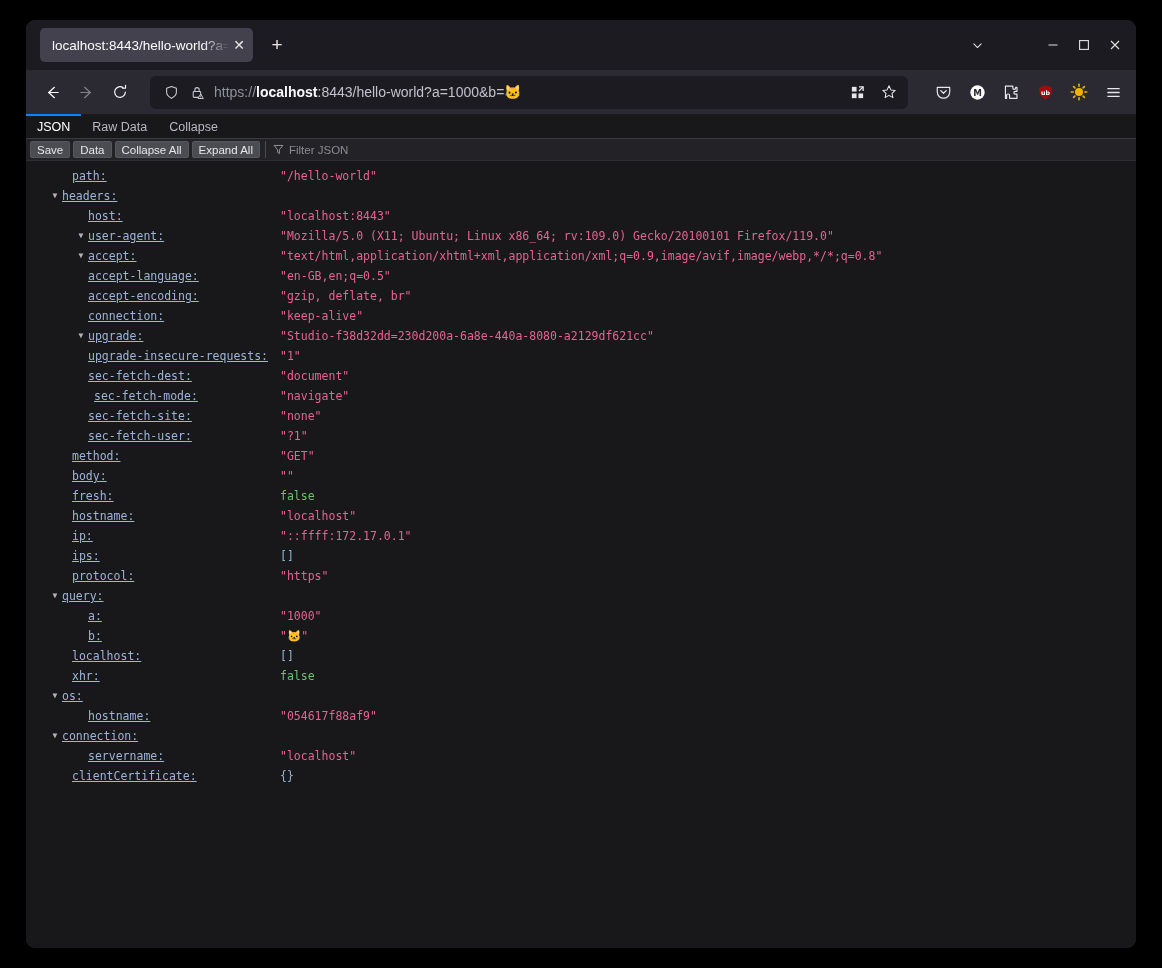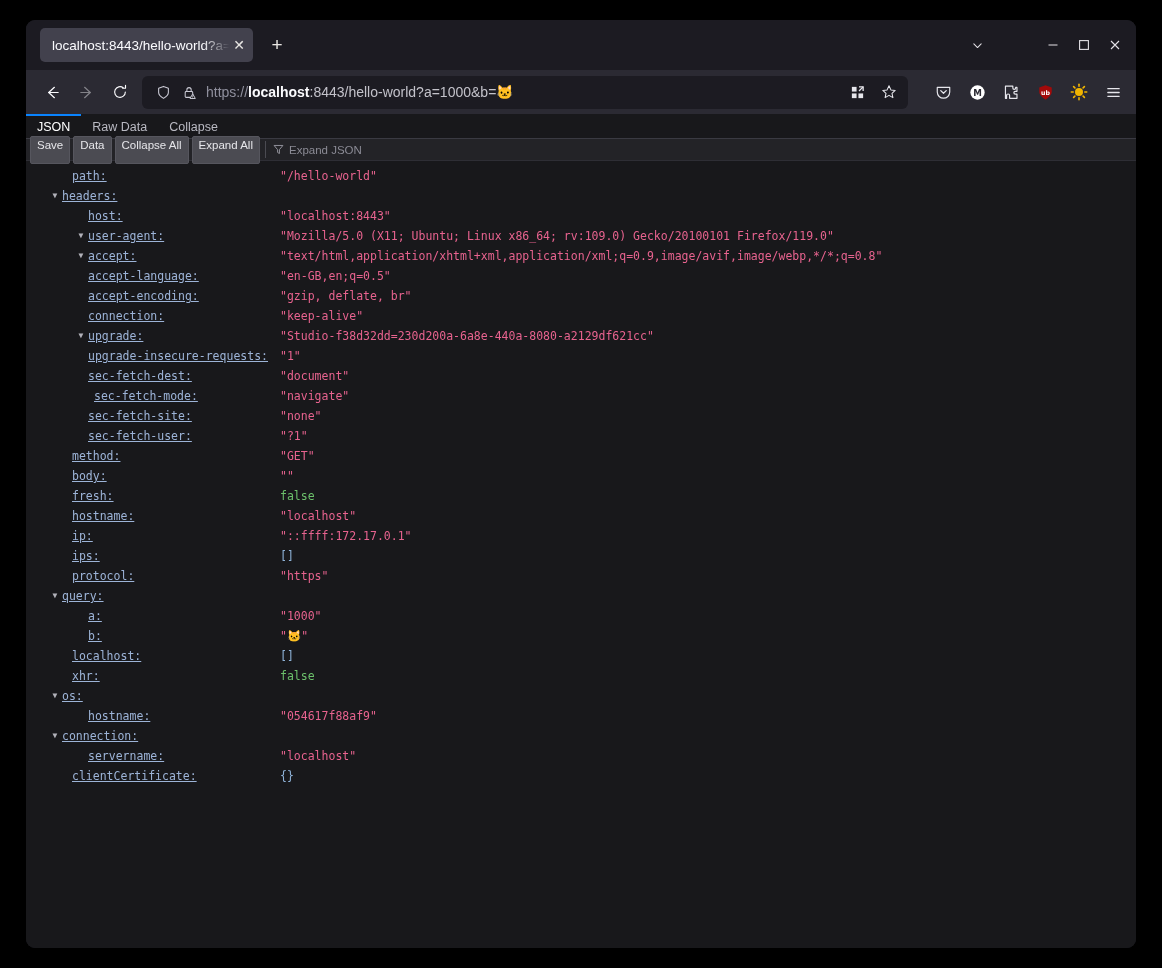--- a/index.html
+++ b/index.html
@@ -103,21 +103,21 @@
   .navbtn.disabled { opacity: .42; }
 
   .urlbar {
     flex: 1;
     height: 33px;
     background: #1c1b22;
     border-radius: 6px;
     display: flex;
     align-items: center;
     padding: 0 4px 0 8px;
-    margin: 0 6px 0 4px;
+    margin: 0 6px 0 12px;
     min-width: 0;
   }
   .url-ico {
     width: 26px; height: 26px;
     display: flex; align-items: center; justify-content: center;
     flex-shrink: 0;
   }
   .url-text {
     flex: 1;
     font-size: 14px;
@@ -172,21 +172,21 @@
     height: 22px;
     background: #232327;
     display: flex;
     align-items: center;
     gap: 3px;
     padding: 0 4px;
     flex-shrink: 0;
     border-bottom: 1px solid #2e2e35;
   }
   .jbtn {
-    height: 28px;
+    height: 17px;
     padding: 0 6px;
     background: #4b4b52;
     color: #e6e6ea;
     font-size: 11.5px;
     line-height: 17px;
     border-radius: 2px;
     border: 1px solid #56565e;
     white-space: nowrap;
   }
   .jfilter {
@@ -388,21 +388,21 @@
       <div class="jbtn">Save</div>
       <div class="jbtn">Data</div>
       <div class="jbtn">Collapse All</div>
       <div class="jbtn">Expand All</div>
       <div class="jfilter">
         <span>
           <svg width="11" height="11" viewBox="0 0 12 12" style="color:#9a9aa4;display:block">
             <path d="M1.2 1.6 H10.8 L7 6.2 V10.4 L5 9.2 V6.2 Z" stroke="currentColor" stroke-width="1" fill="none" stroke-linejoin="round"></path>
           </svg>
         </span>
-        <span class="jfilter-ph">Expand JSON</span>
+        <span class="jfilter-ph">Filter JSON</span>
       </div>
     </div>
 
     <div class="jrows" id="json-rows">
         <div class="jrow">
           <span class="jlabel" style="left: 46px;">path:</span>
           <span class="jval v-string">"/hello-world"</span>
         </div>
         <div class="jrow">
           <span class="twisty" style="left: 24px;">▼</span>

